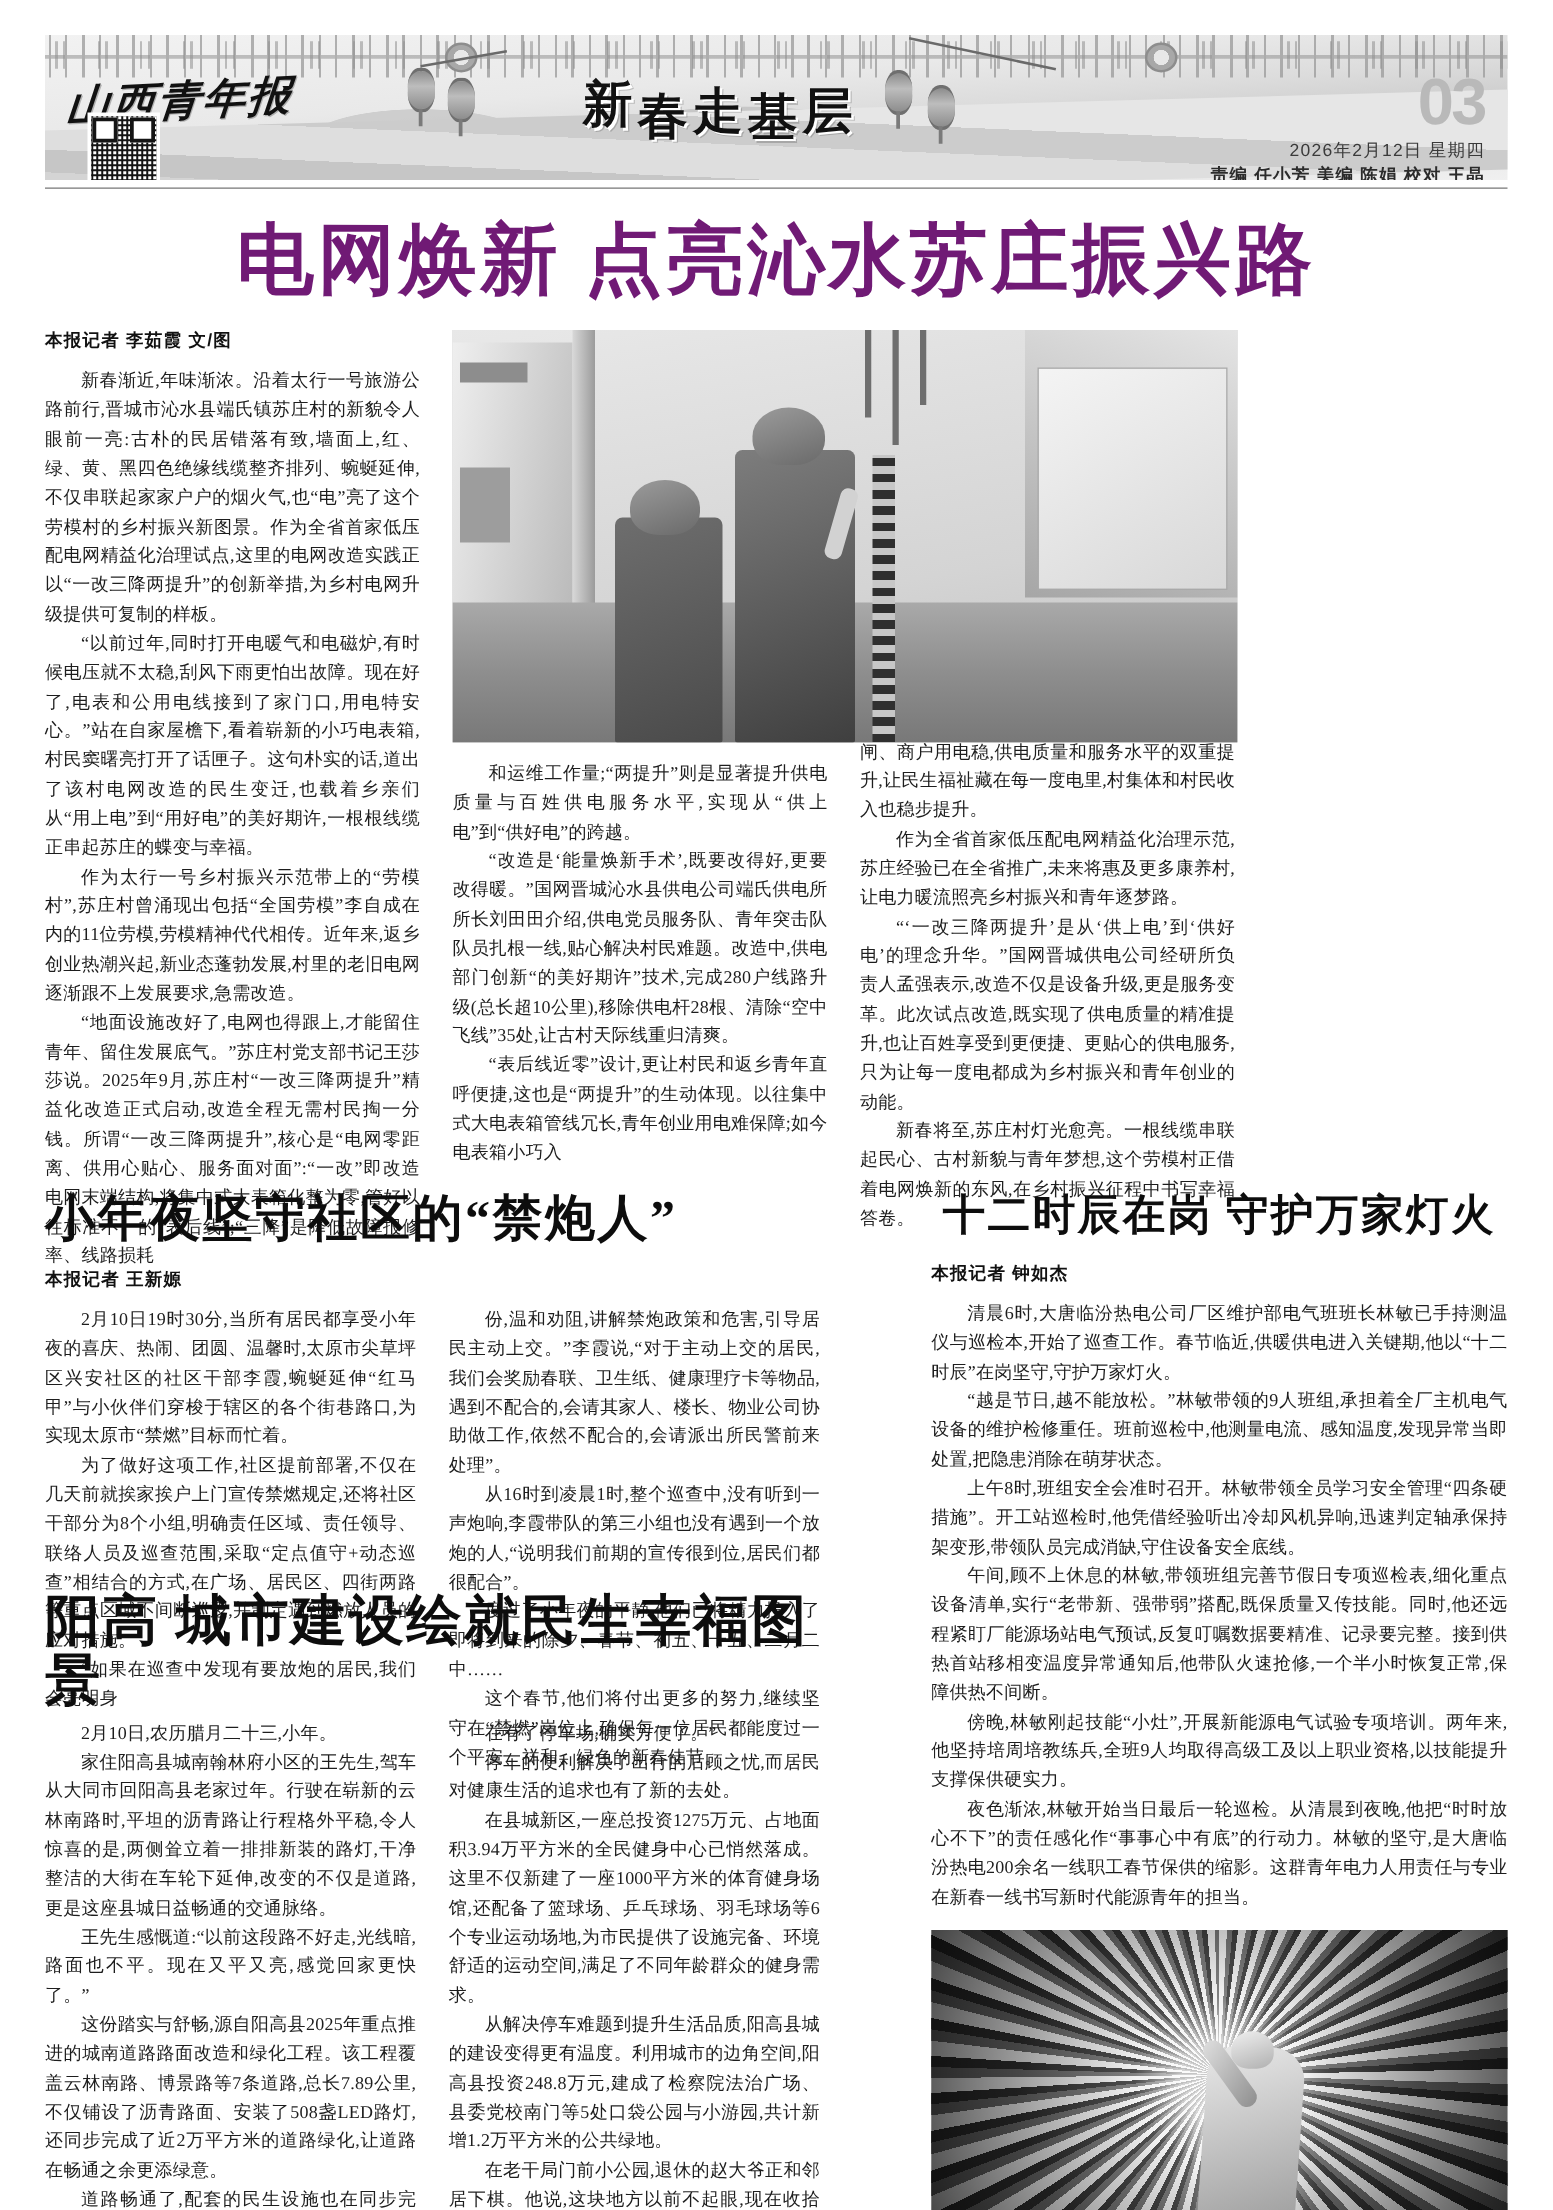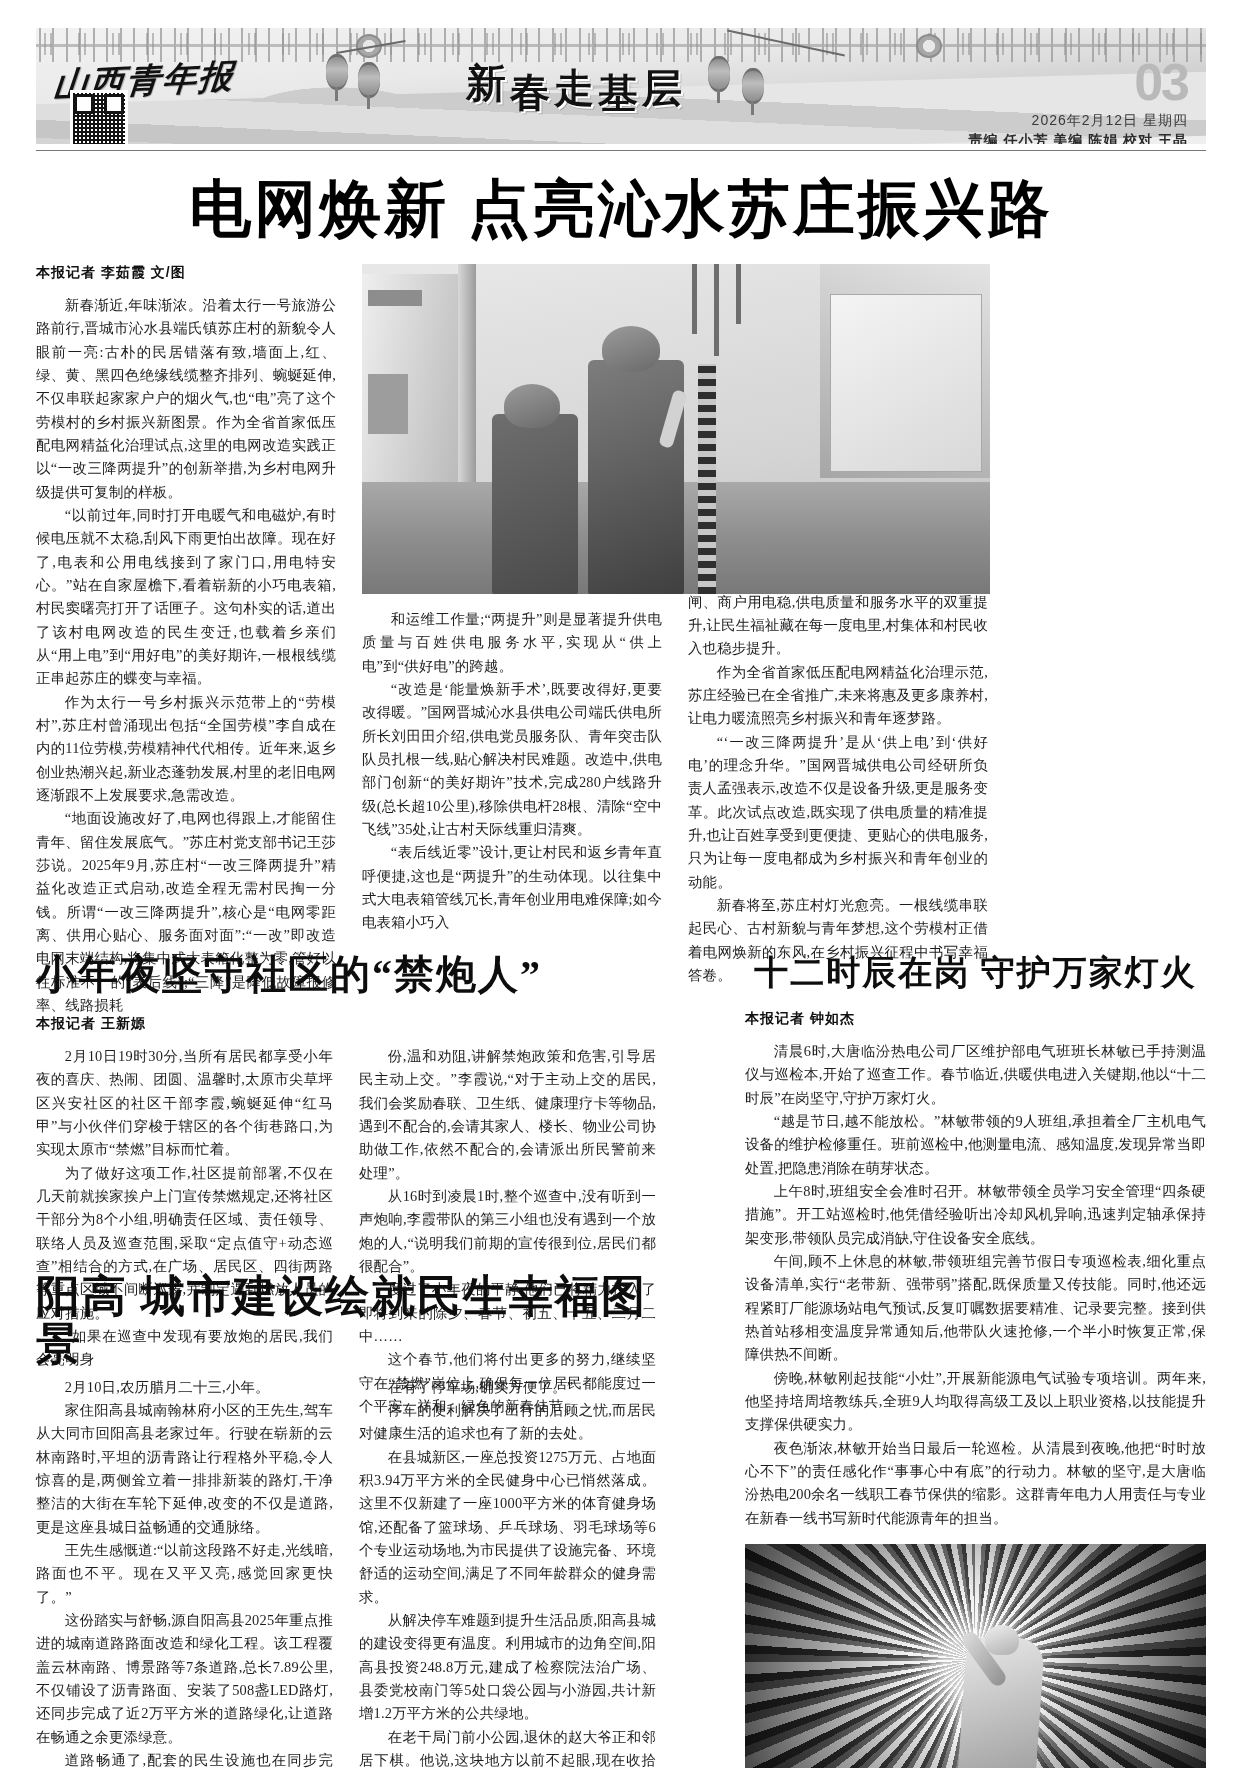--- a/index.html
+++ b/index.html
@@ -112,21 +112,21 @@
   .mh-lantern:after{content:"";position:absolute;left:9px;top:30px;width:3px;height:14px;background:#7a7a7a;}
   .mh-branch{position:absolute;height:2px;background:#6a6a6a;}
 
   .mh-rule{margin:6px 36px 0 36px;border-top:1px solid #777;}
 
   
   .lead-headline{
     margin:26px 36px 0 36px;
     font-family:"Liberation Serif",serif;
     font-size:62px;line-height:1.05;font-weight:bold;
-    letter-spacing:3px;color:#000000;
+    letter-spacing:3px;color:#701a75;
     text-align:center;
   }
 
   .byline{
     font-family:"Liberation Sans",sans-serif;
     font-size:14px;font-weight:bold;color:#111;
     margin:0 0 12px 0;letter-spacing:1px;
   }
 
   .sec-headline{

